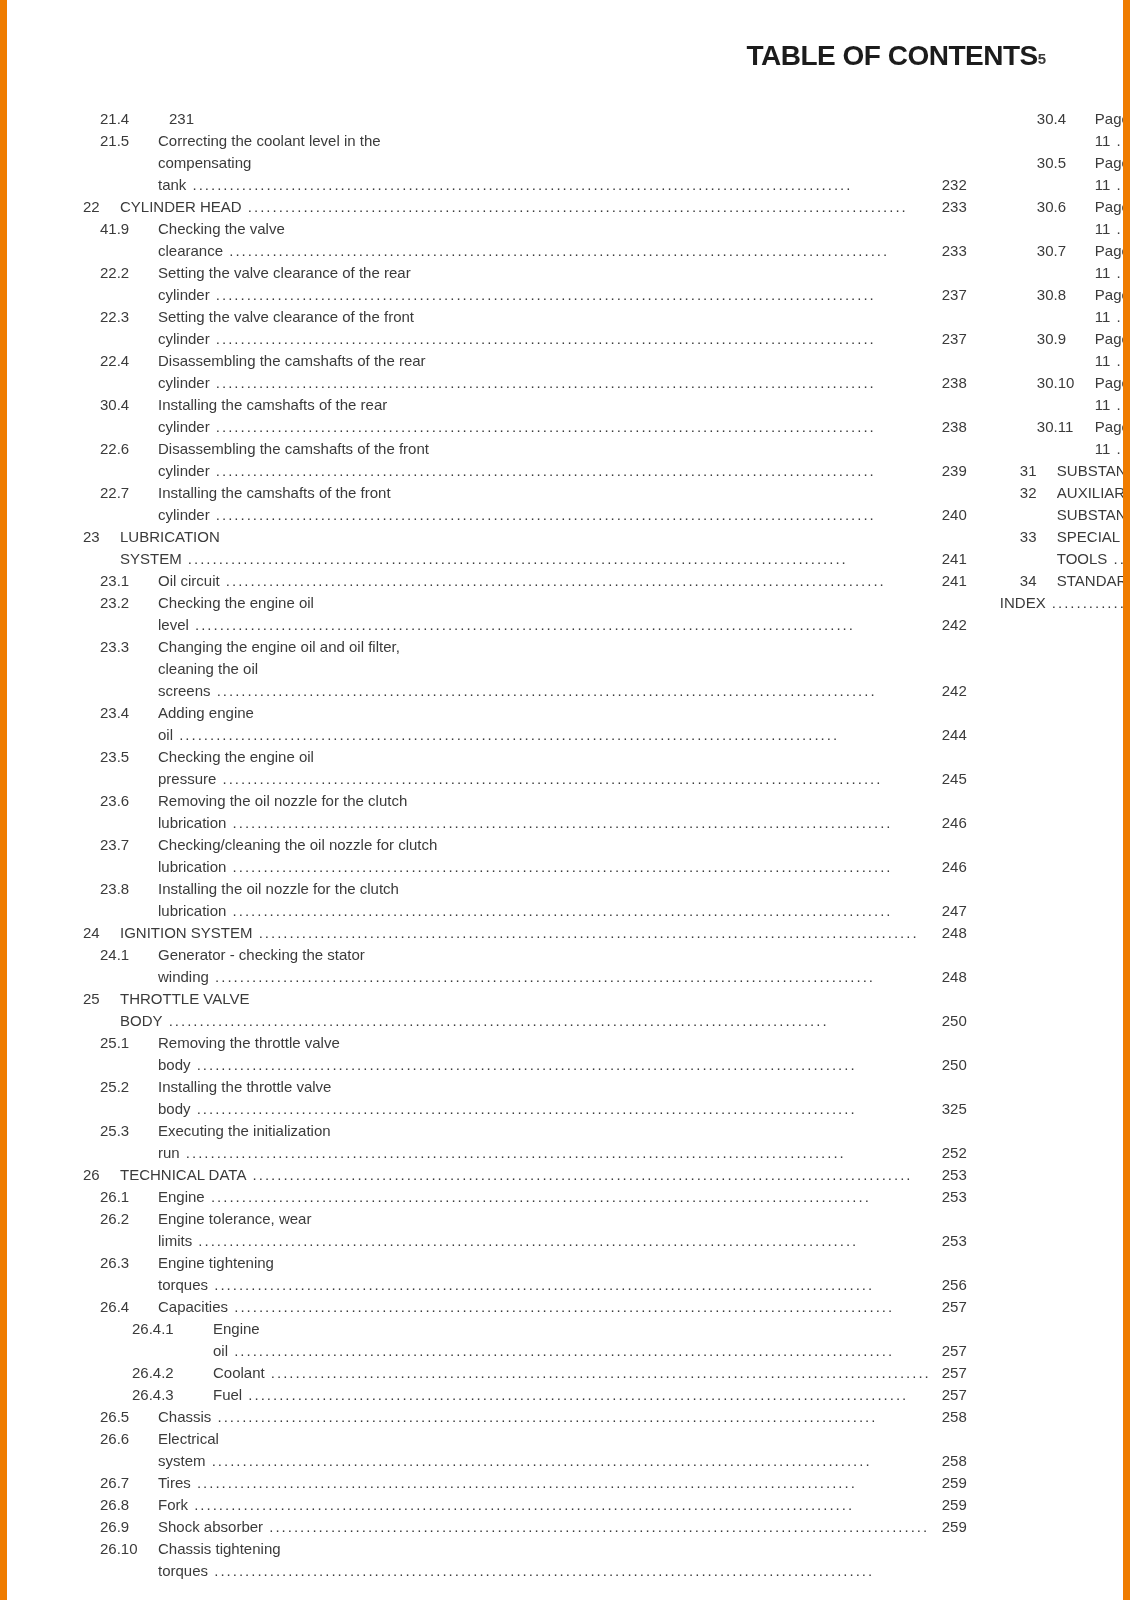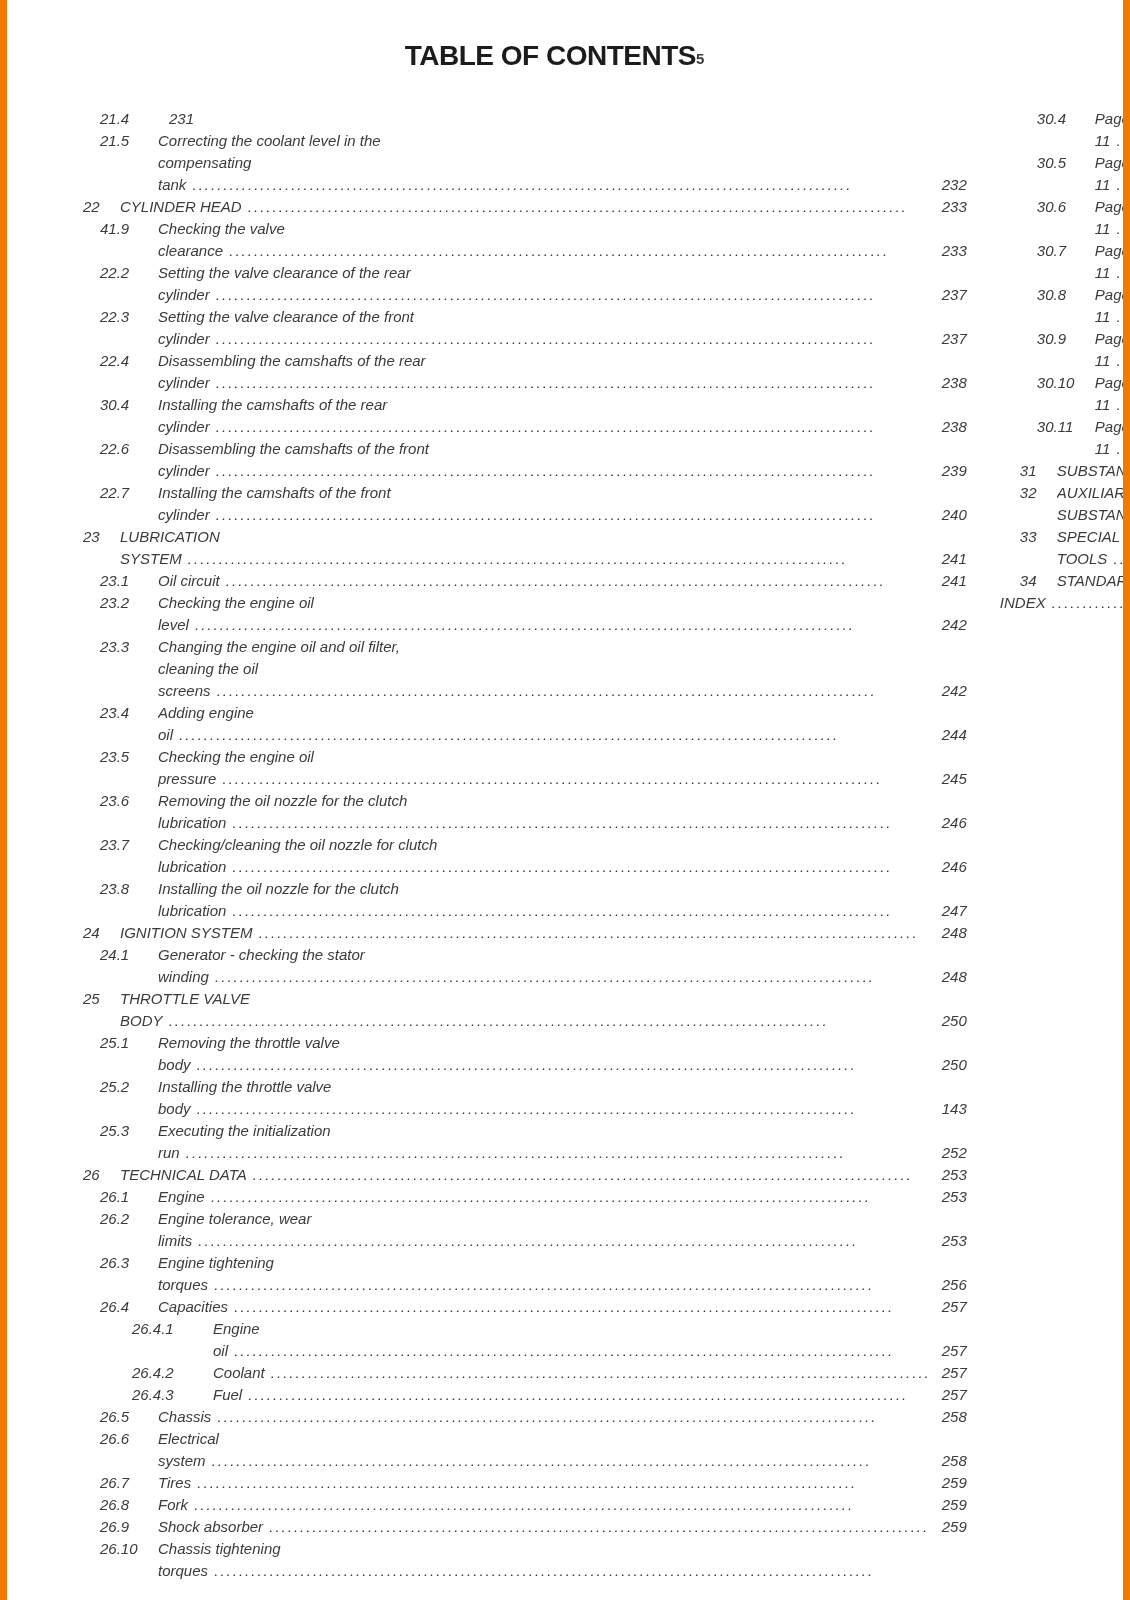--- a/index.html
+++ b/index.html
@@ -15,21 +15,21 @@
     position: absolute; top: 0; bottom: 0; width: 7px;
     background: var(--orange, #ef7c00);
   }
   .edge-bar.left { left: 0; }
   .edge-bar.right { right: 0; }
 
   .content { padding: 40px 84px 0 63px; }
 
   .header {
     display: flex;
-    justify-content: center;
+    justify-content: flex-end;
     align-items: flex-end;
   }
   h1.title {
     font-size: 28px;
     font-weight: bold;
     letter-spacing: -0.5px;
     color: #1c1c1c;
   }
   .pagenum {
     font-size: 15px;
@@ -43,21 +43,20 @@
     grid-template-columns: 1fr 1fr;
     column-gap: 33px;
     margin-top: 36px;
   }
 
   .entry {
     display: flex;
     align-items: flex-start;
     font-size: 15px;
     line-height: 22px;
-    font-style: italic;
   }
   .entry .num { flex: none; }
   .level-1 .num { width: 37px; margin-left: 20px; }
   .level-2 { padding-left: 37px; }
   .level-2 .num { width: 58px; }
   .level-3 { padding-left: 37px; }
   .level-3 .num { width: 81px; margin-left: 32px; }
 
   .entry .txt {
     flex: 1;
@@ -210,21 +209,21 @@
           <span class="pg">250</span>
         </div>
         <div class="entry level-2">
           <span class="num">25.1</span>
           <span class="txt">Removing the throttle valve body</span>
           <span class="pg">250</span>
         </div>
         <div class="entry level-2">
           <span class="num">25.2</span>
           <span class="txt">Installing the throttle valve body</span>
-          <span class="pg">143</span>
+          <span class="pg">325</span>
         </div>
         <div class="entry level-2">
           <span class="num">25.3</span>
           <span class="txt">Executing the initialization run</span>
           <span class="pg">252</span>
         </div>
         <div class="entry level-1">
           <span class="num">26</span>
           <span class="txt">TECHNICAL DATA</span>
           <span class="pg">253</span>

